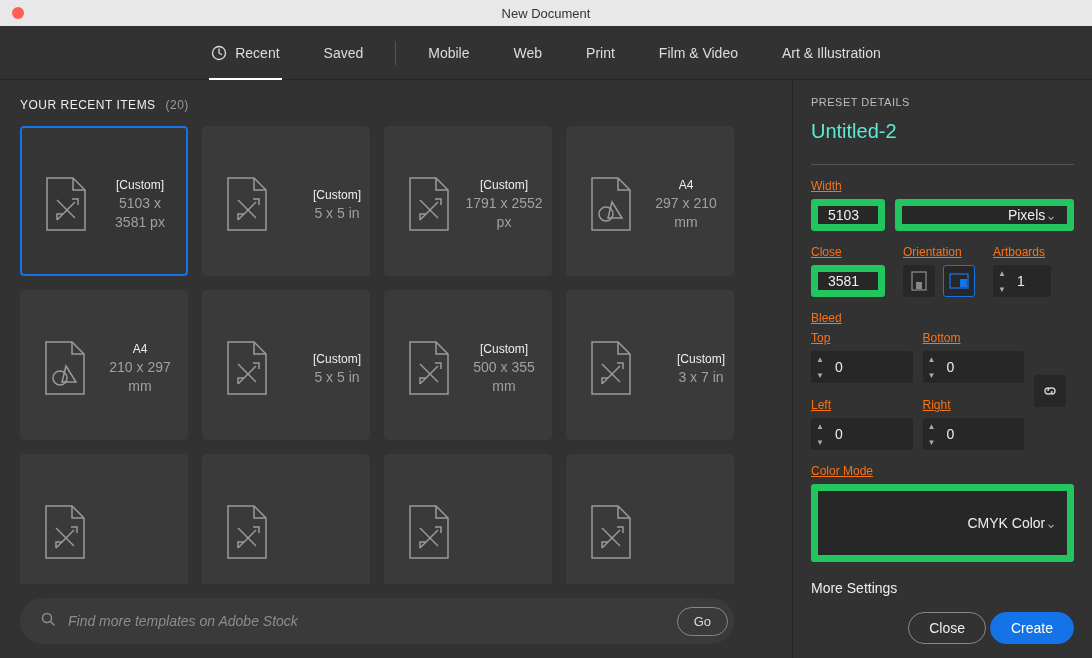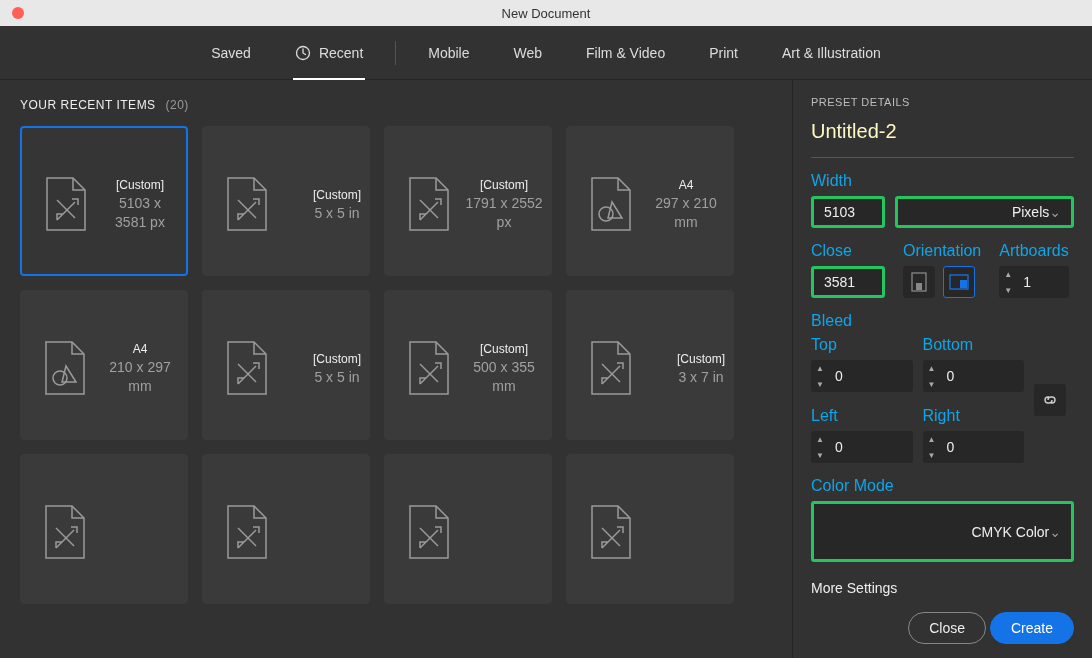--- a/index.html
+++ b/index.html
@@ -22,24 +22,24 @@
   .card.selected { border:2px solid #1473e6; background:#353535; }
   .card .icon-slot { flex:0 0 72px; display:flex; align-items:center; justify-content:center; margin-top:6px; }
   .card .caption { text-align:center; font-size:12px; color:#eee; margin-top:8px; line-height:1.4; }
   .card .caption .sub { color:#a0a0a0; font-size:14px; display:block; }
   .searchbar { margin-top:14px; height:46px; background:#3a3a3a; border-radius:23px; display:flex; align-items:center; padding:0 6px 0 20px; gap:12px; width:calc(4*168px + 3*14px); }
   .searchbar input { flex:1; background:transparent; border:none; outline:none; color:#ccc; font-size:14px; font-style:italic; }
   .searchbar input::placeholder { color:#8d8d8d; font-style:italic; }
   .go-btn { border:1px solid #888; background:transparent; color:#ddd; border-radius:18px; padding:6px 16px; font-size:13px; cursor:pointer; }
   .right { width:300px; border-left:1px solid rgba(0,0,0,.25); background:#323232; padding:16px 18px 14px 18px; display:flex; flex-direction:column; }
   .preset-lbl { font-size:11px; letter-spacing:.5px; color:#bdbdbd; margin-bottom:10px; }
-  .doc-name { background:transparent; border:none; border-bottom:1px solid #555; color:#fef9c3; font-size:20px; padding:2px 0 14px 0; outline:none; width:100%; }
-  .field-lbl { font-size:16px; color:#0ea5e9; margin-top:14px; margin-bottom:6px; display:block; }
+  .doc-name { background:transparent; border:none; border-bottom:1px solid #555; color:#5eead4; font-size:20px; padding:2px 0 21px 0; outline:none; width:100%; }
+  .field-lbl { font-size:12px; color:#f97316; margin-top:14px; margin-bottom:6px; display:block;text-decoration:underline; }
   .row { display:flex; gap:10px; }
-  .num-input, .select { background:#272727; border:3px solid #22c55e; color:#eee; font-size:14px; height:32px; border-radius:3px; }
+  .num-input, .select { background:#272727; border:7px solid #22c55e; color:#eee; font-size:14px; height:32px; border-radius:3px; }
   .num-input { padding:0 10px; width:74px; }
   .select { flex:1; display:flex; align-items:center; justify-content:flex-end; padding:0 10px; cursor:pointer; }
   .select .chev { color:#999; }
   .ori-group { display:flex; gap:8px; }
   .ori-btn { width:32px; height:32px; background:#272727; border:1px solid #272727; border-radius:3px; display:flex; align-items:center; justify-content:center; cursor:pointer; }
   .ori-btn.active { border:1px solid #1473e6; }
   .stepper { display:flex; align-items:center; background:#272727; border-radius:3px; height:32px; }
   .stepper .arrows { display:flex; flex-direction:column; width:18px; }
   .stepper .arrows span { height:16px; display:flex; align-items:center; justify-content:center; font-size:8px; color:#aaa; cursor:pointer; }
   .stepper input { background:transparent; border:none; color:#eee; width:40px; padding:0 6px; outline:none; font-size:14px; }
@@ -55,44 +55,44 @@
 </head>
 <body>
 
 <div class="titlebar">
   <span class="close-dot"></span>
   <span class="title">New Document</span>
 </div>
 
 <div class="window">
   <div class="tabs">
-    <div class="tab">
-        <span>Saved</span>
-      </div>
     <div class="tab active">
       <span class="clock-icon">
         <svg width="16" height="16" viewBox="0 0 16 16">
             <circle cx="8" cy="8" r="6.5" fill="none" stroke="#ddd" stroke-width="1.3"></circle>
             <path d="M8 4v4l2.5 1.5" fill="none" stroke="#ddd" stroke-width="1.3" stroke-linecap="round"></path>
           </svg>
       </span>
       <span>Recent</span>
     </div>
+    <div class="tab">
+        <span>Saved</span>
+      </div>
     <span class="divider"></span>
     <div class="tab">
         <span>Mobile</span>
       </div>
     <div class="tab">
         <span>Web</span>
       </div>
     <div class="tab">
+        <span>Print</span>
+      </div>
+    <div class="tab">
         <span>Film &amp; Video</span>
-      </div>
-    <div class="tab">
-        <span>Print</span>
       </div>
     <div class="tab">
         <span>Art &amp; Illustration</span>
       </div>
   </div>
 
   <div class="body">
     <div class="left">
       <div class="recent-head">
         <span>YOUR RECENT ITEMS</span>
@@ -225,20 +225,30 @@
               <svg width="46" height="56" viewBox="0 0 46 56">
                 <path d="M4 2h26l12 12v40H4z" fill="none" stroke="#9a9a9a" stroke-width="1.5"></path>
                 <path d="M30 2v12h12" fill="none" stroke="#9a9a9a" stroke-width="1.5"></path>
                 <path d="M14 44l18-18m-3-3l6 0 0 6m-21 15l0-6 6 0" fill="none" stroke="#9a9a9a" stroke-width="1.5"></path>
                 <path d="M14 24l18 18" fill="none" stroke="#9a9a9a" stroke-width="1.5"></path>
               </svg>
             </div>
             <div class="caption"><span></span><span class="sub"></span></div>
           </div>
         </div>
+      <div class="searchbar">
+        <span>
+          <svg width="16" height="16" viewBox="0 0 16 16">
+              <circle cx="7" cy="7" r="4.5" fill="none" stroke="#8d8d8d" stroke-width="1.5"></circle>
+              <line x1="10.5" y1="10.5" x2="14" y2="14" stroke="#8d8d8d" stroke-width="1.5" stroke-linecap="round"></line>
+            </svg>
+        </span>
+        <input placeholder="Find more templates on Adobe Stock" style="">
+        <button class="go-btn">Go</button>
+      </div>
     </div>
 
     <div class="right">
       <div class="preset-lbl">PRESET DETAILS</div>
       <input class="doc-name" value="Untitled-2" style="">
 
       <span class="field-lbl">Width</span>
       <div class="row">
         <input class="num-input" value="5103" style="">
         <div class="select">

